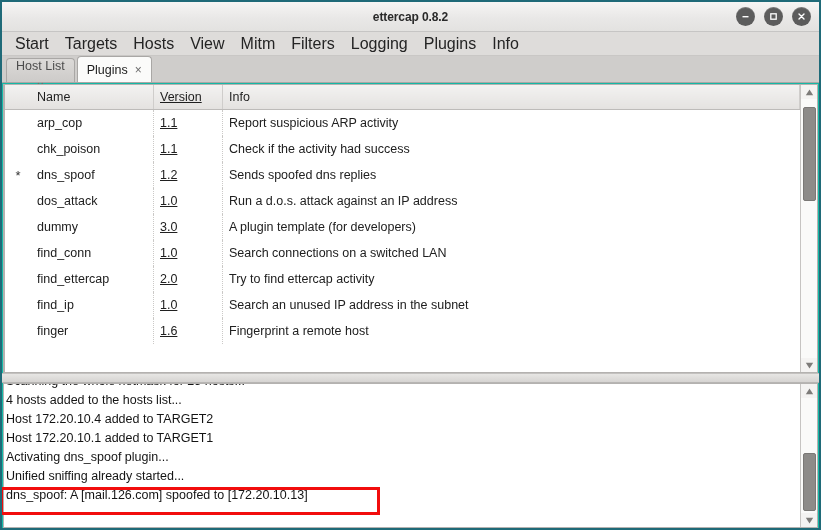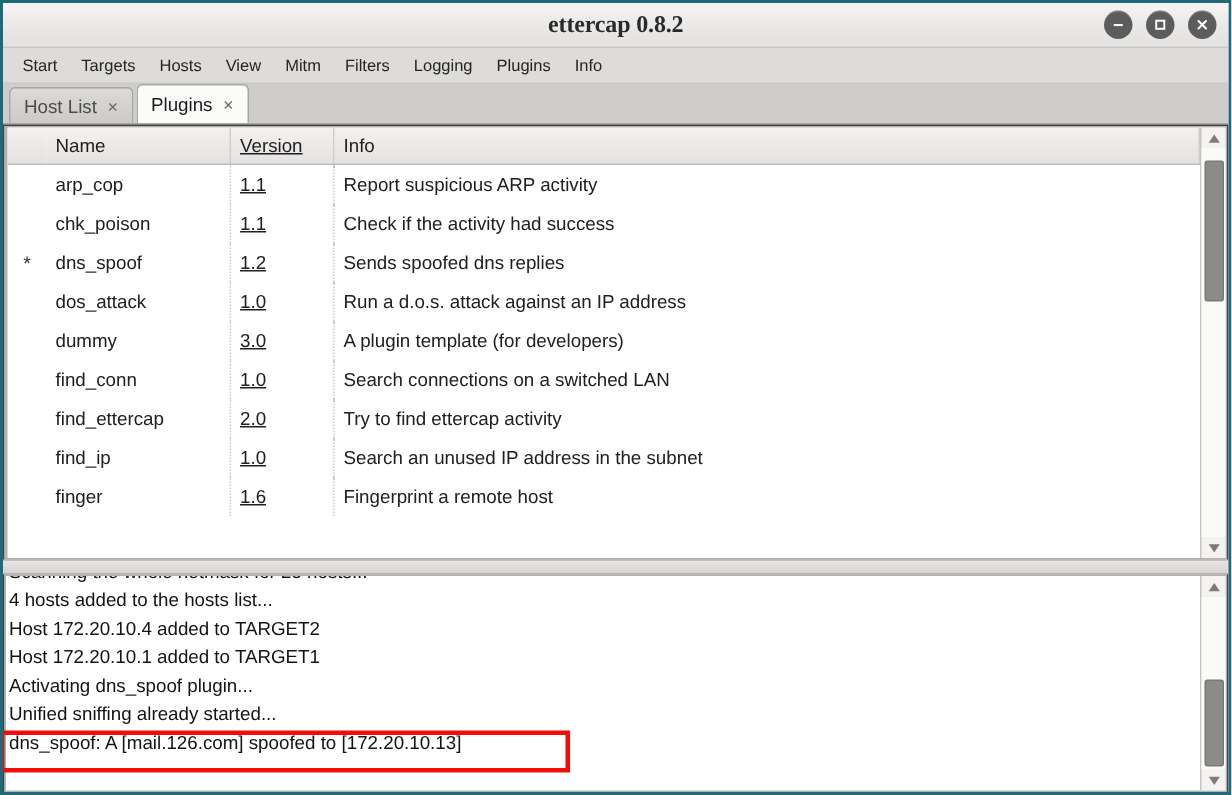--- a/index.html
+++ b/index.html
@@ -24,25 +24,24 @@
   .titlebar {
     position: relative;
     height: 29px;
     background: linear-gradient(to bottom, #f6f5f4 0%, #e9e8e7 55%, #e3e2e0 100%);
     border-bottom: 1px solid #c6c5c4;
     display: flex;
     align-items: center;
     justify-content: center;
   }
   .title-text {
-    font-size: 16px;
+    font-size: 12px;
     font-weight: bold;
     color: #2a2a2a;
     letter-spacing: -0.1px;
-    font-family: Liberation Serif, serif;
   }
   .win-buttons {
     position: absolute;
     right: 8px;
     top: 0;
     height: 29px;
     display: flex;
     align-items: center;
     gap: 9px;
   }
@@ -66,21 +65,21 @@
   .menubar {
     height: 24px;
     background: #dedcda;
     border-bottom: 1px solid #c9c7c5;
     display: flex;
     align-items: center;
     padding-left: 5px;
     box-sizing: border-box;
   }
   .menu-item {
-    font-size: 11px;
+    font-size: 16px;
     color: #242424;
     padding: 2px 8px;
     cursor: default;
     white-space: nowrap;
   }
 
   
   .tabbar {
     height: 27px;
     background: #cfcdcb;
@@ -100,40 +99,41 @@
     border: 1px solid #a9a7a5;
     border-bottom: none;
     border-radius: 4px 4px 0 0;
     margin-right: 2px;
     cursor: pointer;
     box-sizing: border-box;
   }
   .tab.inactive {
     background: linear-gradient(to bottom,#dcdad8,#cdcbc9);
     color: #4c4c4c;
+    flex-direction: column;
   }
   .tab.active {
     background: #fbfbfa;
     color: #1b1b1b;
     height: 26px;
     position: relative;
     z-index: 2;
   }
   .tab-close {
     font-size: 12px;
     color: #6b6b6b;
     line-height: 1;
   }
 
   
   .split {
     height: calc(530px - 4px - 29px - 24px - 27px);
     display: flex;
     flex-direction: column;
-    background: #404040;
+    background: #14b8a6;
   }
 
   
   .table-pane {
     position: relative;
     height: 289px;
     background: #ffffff;
     border: 1px solid #b4b2b0;
     border-left: 2px solid #b4b2b0;
     margin: 1px 1px 0 1px;

